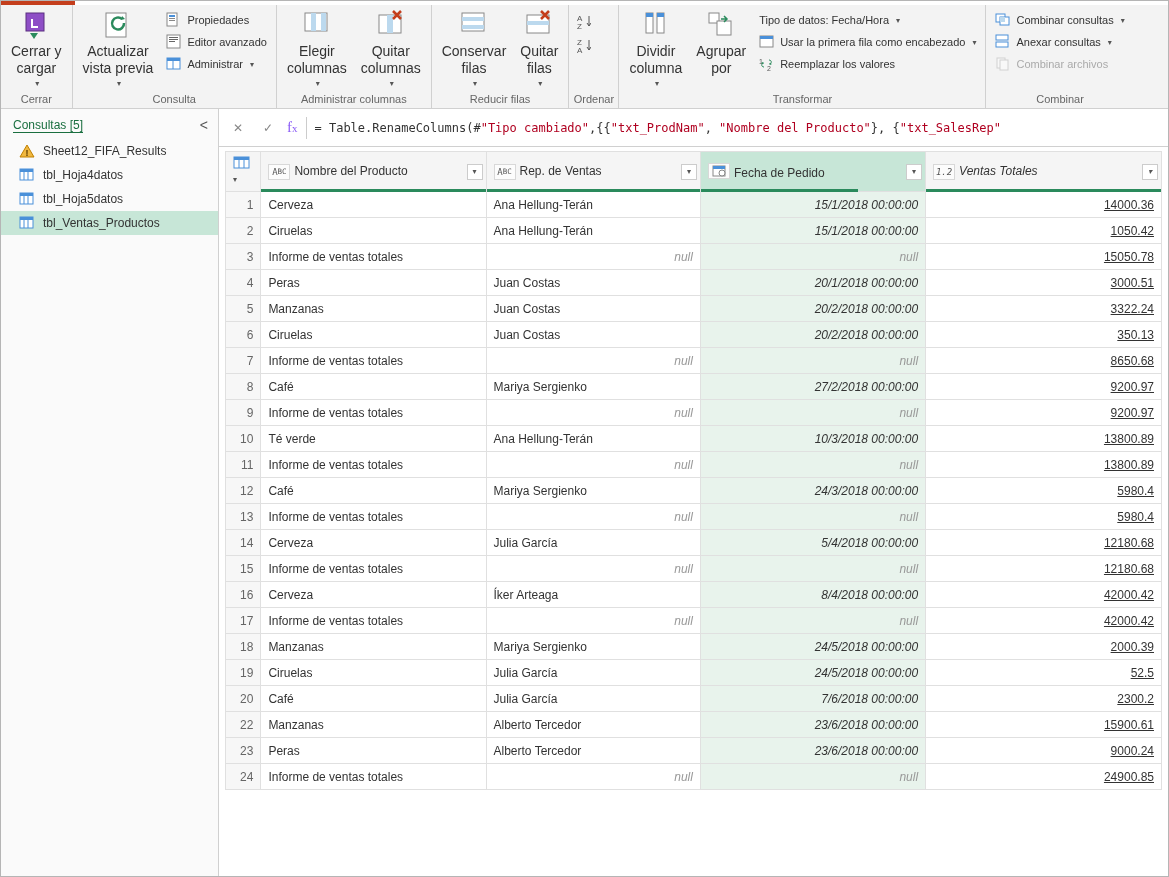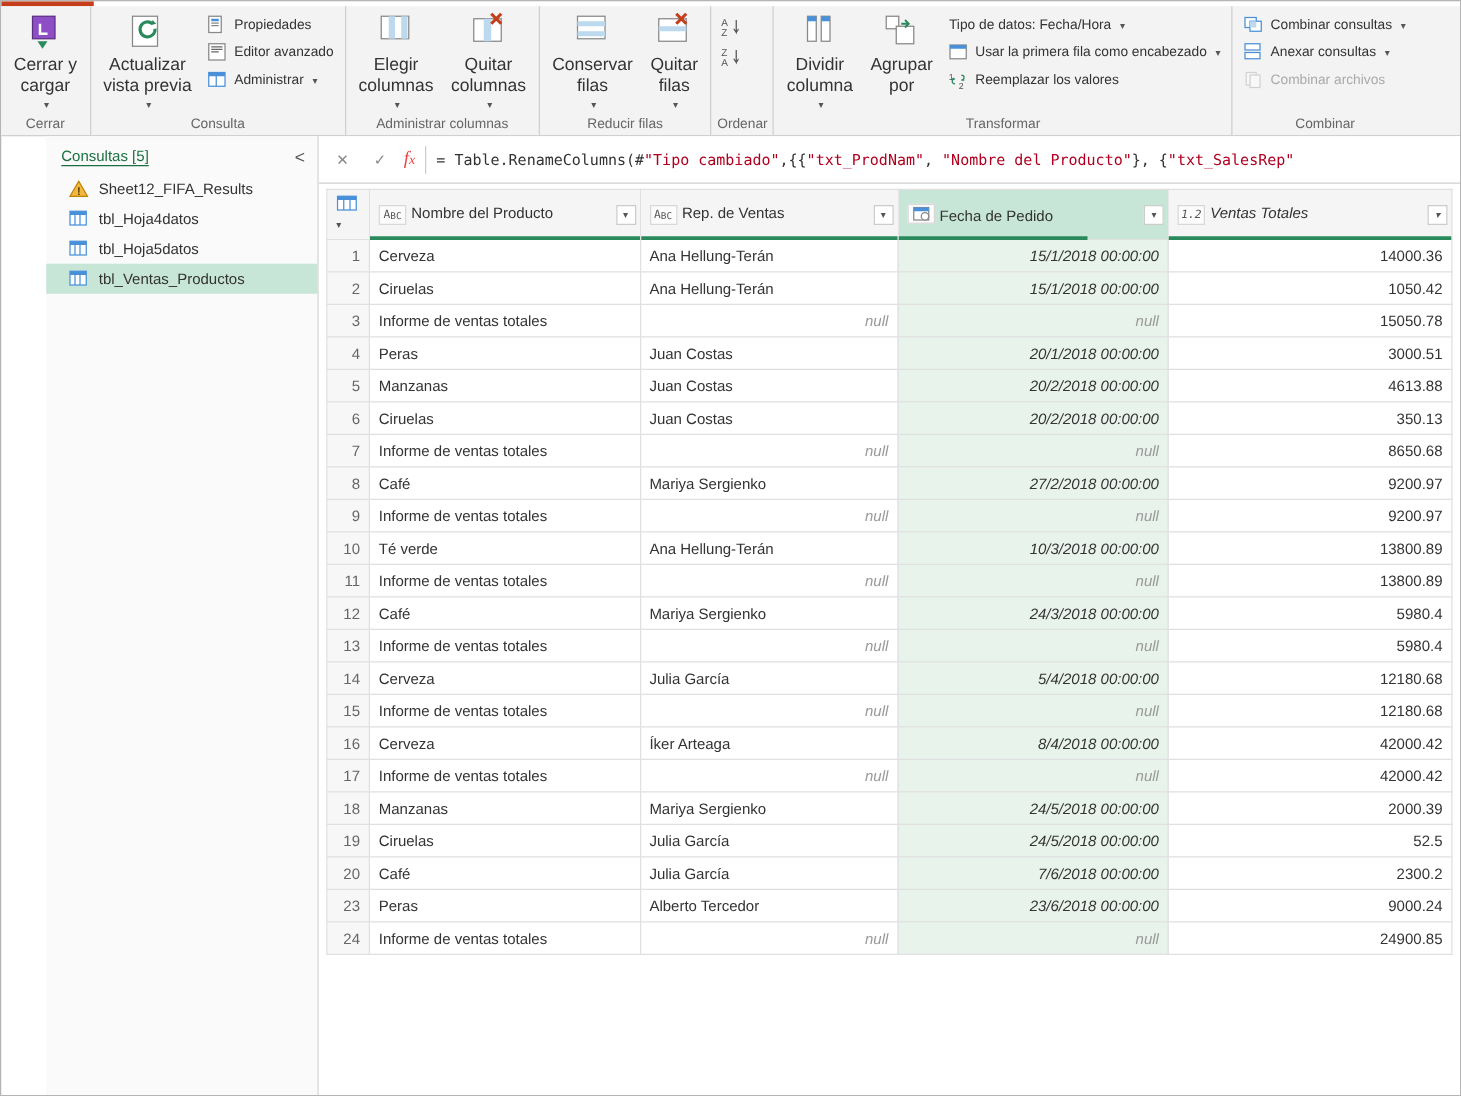--- a/index.html
+++ b/index.html
@@ -11,43 +11,43 @@
 .big-btn { display: flex; flex-direction: column; align-items: center; justify-content: flex-start; padding: 2px 6px; gap: 2px; cursor: pointer; min-width: 48px; text-align: center; line-height: 1.2; }
 .big-btn .icon { width: 32px; height: 32px; display: flex; align-items: center; justify-content: center; }
 .big-btn .lbl { font-size: 14px; }
 .small-btn-col { display: flex; flex-direction: column; gap: 0; padding-top: 2px; }
 .small-btn { display: flex; align-items: center; gap: 5px; padding: 2px 5px; cursor: pointer; font-size: 11px; white-space: nowrap; height: 22px; }
 .small-btn .icon { width: 16px; height: 16px; display: inline-flex; align-items: center; justify-content: center; }
 .dd-arrow { font-size: 8px; margin-left: 2px; color: #555; }
 .disabled { color: #aaa; }
 .disabled svg { opacity: 0.45; }
 .content { display: flex; height: calc(100% - 108px); }
-.sidebar { width: 218px; background: #fafafa; border-right: 1px solid #d0d0d0; padding: 4px 0; margin-left: 36px; }
+.sidebar { width: 218px; background: #fafafa; border-right: 1px solid #d0d0d0; padding: 4px 0; }
 .sidebar-header { display: flex; justify-content: space-between; align-items: center; padding: 4px 10px 6px 12px; font-size: 12px; color: #1a6f40; }
 .sidebar-header .chev { font-size: 14px; cursor: pointer; color: #555; }
 .sidebar-item { display: flex; align-items: center; gap: 8px; padding: 5px 10px 5px 18px; cursor: pointer; font-size: 12px; }
 .sidebar-item.selected { background: #c7e6d7; }
 .sidebar-item .icon { width: 16px; height: 14px; }
 .main { flex: 1; display: flex; flex-direction: column; background: #fff; }
 .formula-bar { display: flex; align-items: center; border-bottom: 1px solid #d0d0d0; padding: 6px 8px; gap: 8px; font-size: 12px; height: 38px; }
 .formula-bar .fb-btn { width: 22px; height: 22px; display: flex; align-items: center; justify-content: center; cursor: pointer; color: #888; }
-.formula-bar .fx { font-style: italic; font-family: "Times New Roman", serif; font-size: 15px; color: #ef4444; }
+.formula-bar .fx { font-family: "Times New Roman", serif; font-size: 15px; color: #8b5cf6; }
 .formula-bar .formula-text { flex: 1; font-family: Consolas, monospace; font-size: 12px; white-space: nowrap; overflow: hidden; }
 .formula-text .str { color: #b00020; }
 .table-wrap { flex: 1; overflow: auto; padding: 4px 6px 0 6px; }
 table.data { border-collapse: collapse; width: 100%; font-size: 12px; }
 .data th, .data td { border: 1px solid #e0e0e0; padding: 4px 7px; height: 26px; }
 .data th { background: #f5f5f5; text-align: left; font-weight: normal; position: relative; }
 .data th.selected { background: #c7e6d7; }
 .rownum { width: 30px; text-align: right; color: #666; background: #f7f7f7; border-right: 1px solid #d0d0d0; }
 .col-type-icon { display: inline-flex; width: 22px; height: 16px; align-items: center; justify-content: center; margin-right: 4px; background: #fcfcfc; border: 1px solid #d8d8d8; font-size: 9px; color: #555; font-family: Consolas, monospace; }
 .col-dd { position: absolute; right: 3px; top: 50%; transform: translateY(-50%); width: 16px; height: 16px; border: 1px solid #ccc; background: #fff; display: flex; align-items: center; justify-content: center; font-size: 8px; color: #555; cursor: pointer; }
 .null { color: #999; font-style: italic; text-align: right; }
 .date-col { background: #e8f3ec; text-align: right; font-style: italic; margin-top: 47px; }
-.num-col { text-align: right; }
+.num-col { text-align: right; text-decoration: underline; }
 .th-rowhdr { width: 30px; background: #f5f5f5; border: 1px solid #d0d0d0; padding:0; }
 .th-rowhdr .hdr-icon { width: 18px; height: 14px; margin: auto; }
 .top-red-marker { background: #c43e1c; height: 4px; width: 74px; }
 .col-green-bar::after { content: ""; position: absolute; left: 0; right: 0; bottom: -1px; height: 3px; background: #2a8a5c; }
 .col-green-bar.short::after { right: 30%; }
 th { position: relative; }
 </style>
 </head>
 <body>
 
@@ -408,21 +408,21 @@
               <td>Peras</td>
               <td>Juan Costas</td>
               <td class="date-col">20/1/2018 00:00:00</td>
               <td class="num-col">3000.51</td>
             </tr>
             <tr>
               <td class="rownum">5</td>
               <td>Manzanas</td>
               <td>Juan Costas</td>
               <td class="date-col">20/2/2018 00:00:00</td>
-              <td class="num-col">4613.88</td>
+              <td class="num-col">3322.24</td>
             </tr>
             <tr>
               <td class="rownum">6</td>
               <td>Ciruelas</td>
               <td>Juan Costas</td>
               <td class="date-col">20/2/2018 00:00:00</td>
               <td class="num-col">350.13</td>
             </tr>
             <tr>
               <td class="rownum">7</td>
@@ -516,20 +516,27 @@
               <td class="num-col">52.5</td>
             </tr>
             <tr>
               <td class="rownum">20</td>
               <td>Café</td>
               <td>Julia García</td>
               <td class="date-col">7/6/2018 00:00:00</td>
               <td class="num-col">2300.2</td>
             </tr>
             <tr>
+              <td class="rownum">22</td>
+              <td>Manzanas</td>
+              <td>Alberto Tercedor</td>
+              <td class="date-col">23/6/2018 00:00:00</td>
+              <td class="num-col">15900.61</td>
+            </tr>
+            <tr>
               <td class="rownum">23</td>
               <td>Peras</td>
               <td>Alberto Tercedor</td>
               <td class="date-col">23/6/2018 00:00:00</td>
               <td class="num-col">9000.24</td>
             </tr>
             <tr>
               <td class="rownum">24</td>
               <td>Informe de ventas totales</td>
               <td class="null">null</td>

